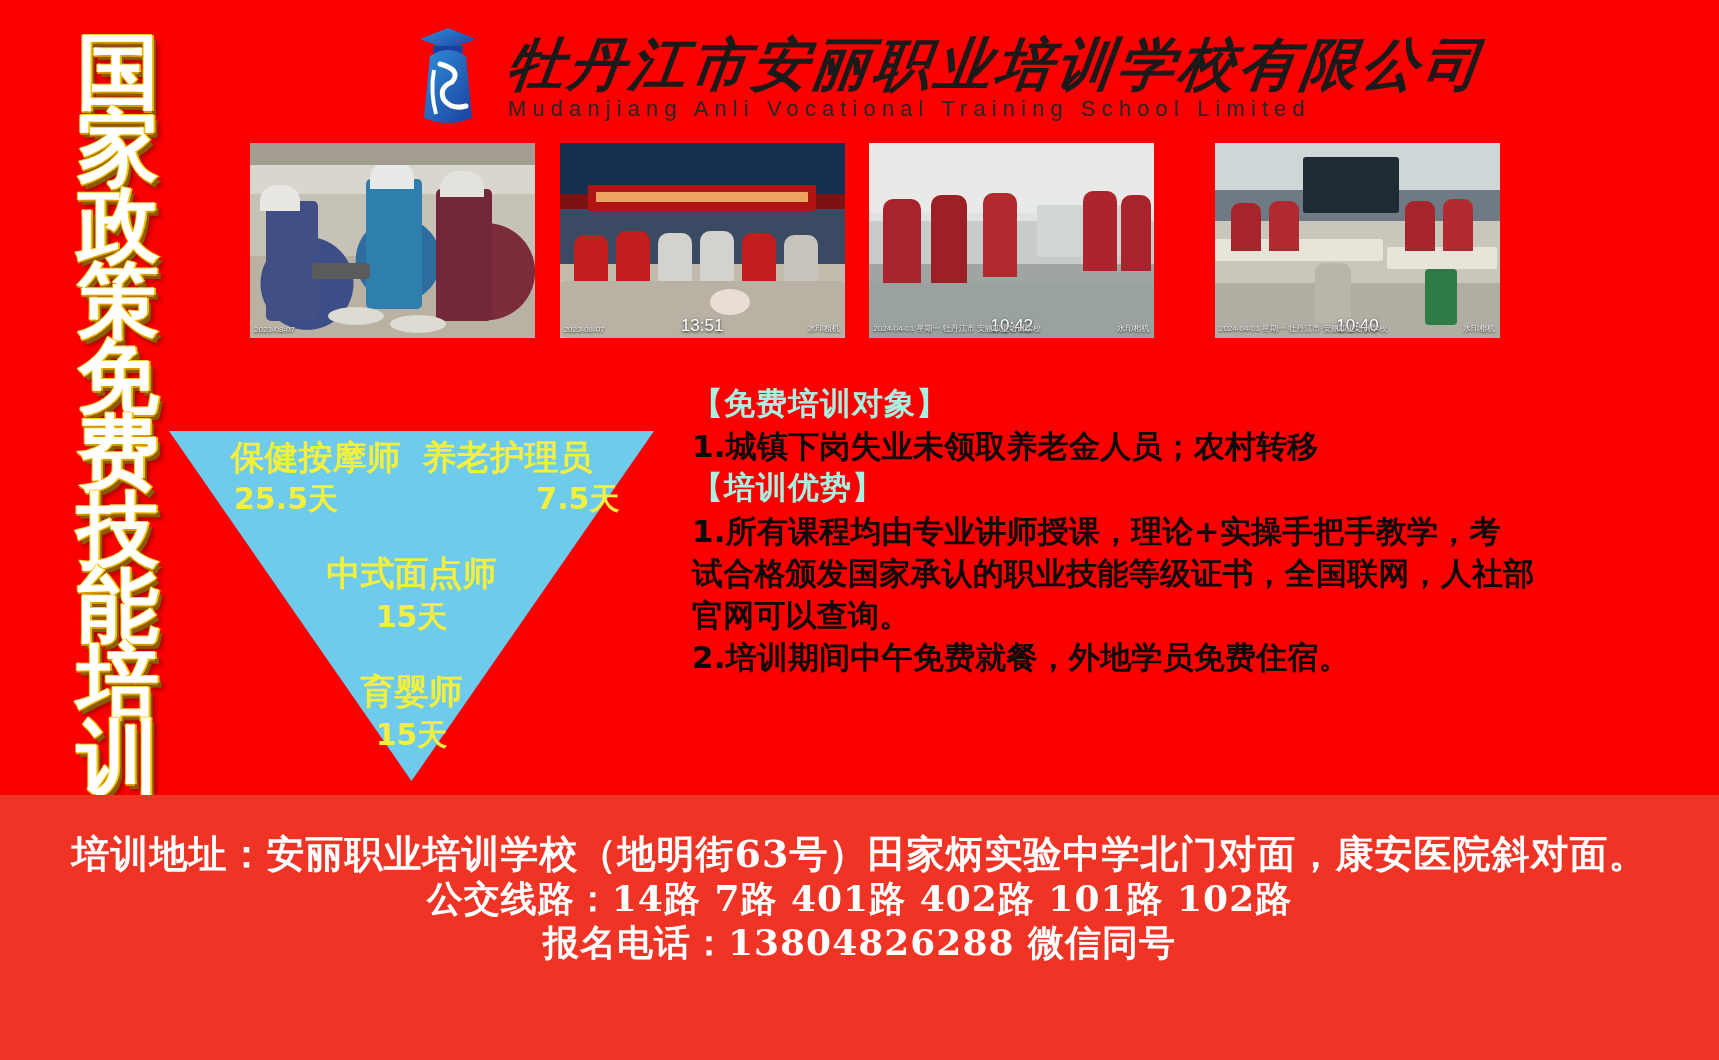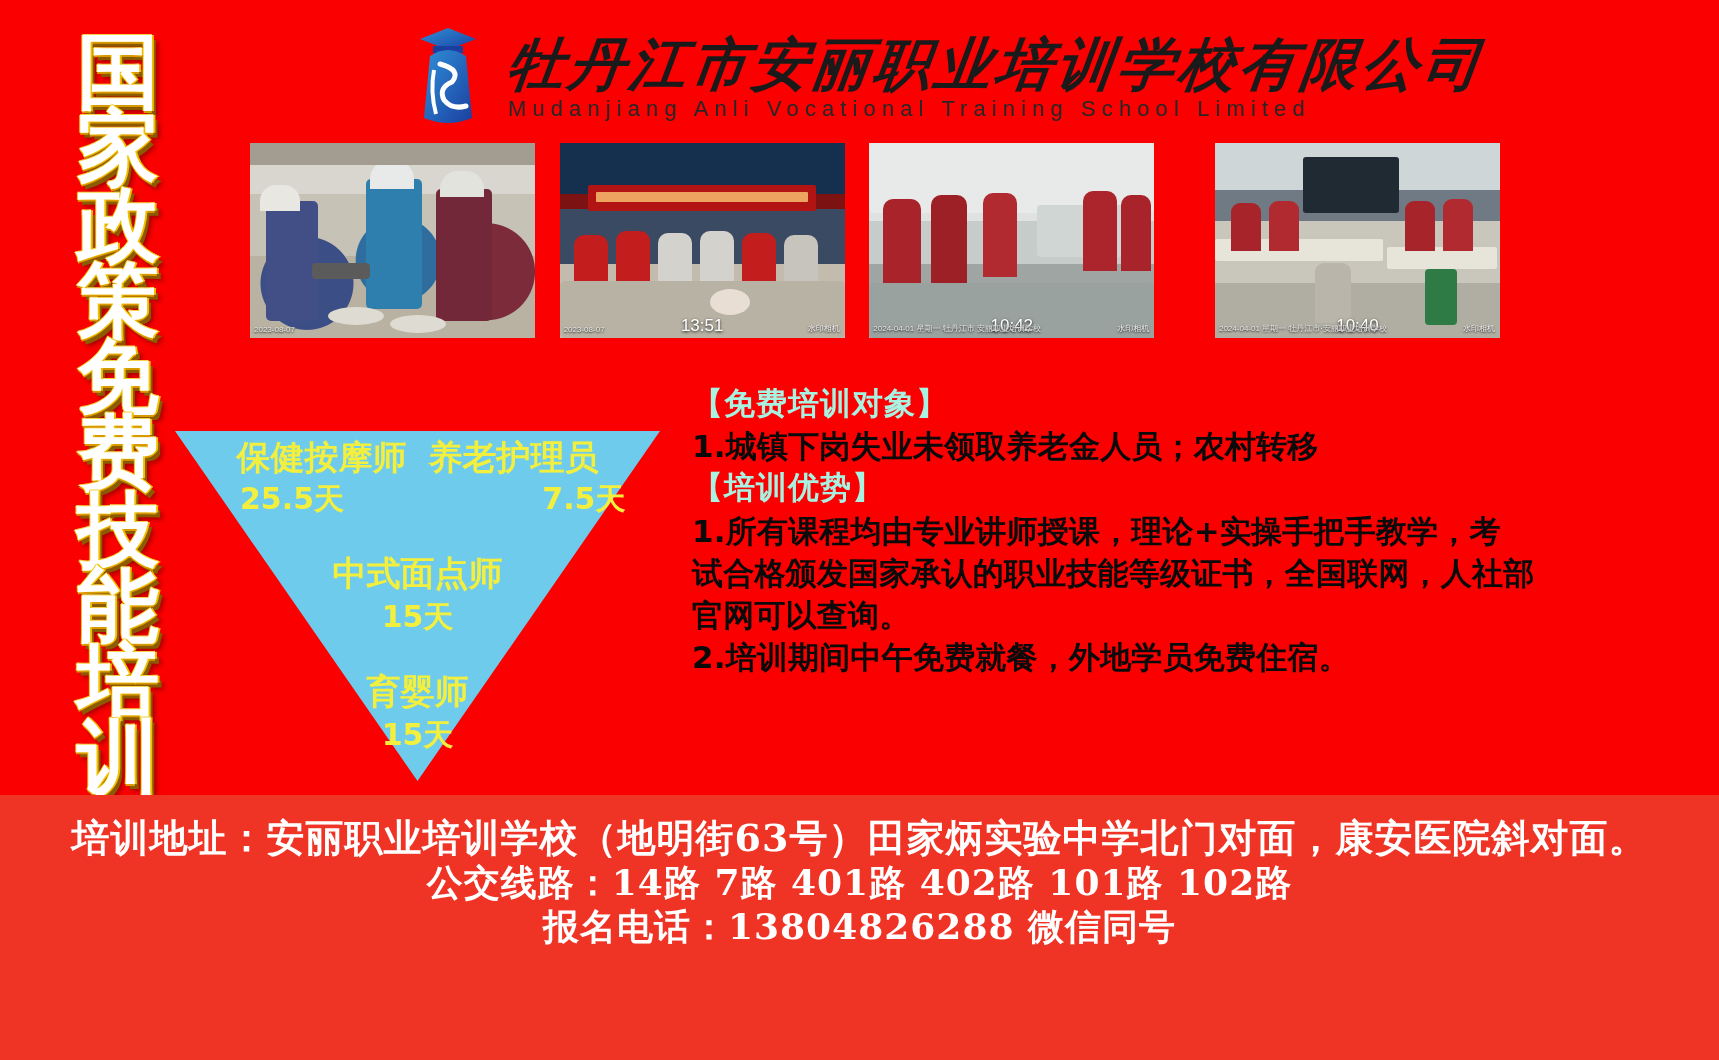--- a/index.html
+++ b/index.html
@@ -118,21 +118,21 @@
   .p3{background:
       linear-gradient(180deg,#dfe2e0 0 40%, #c5ccc9 40% 62%, #9ea5a3 62% 100%);}
   
   .p4{background:
       linear-gradient(180deg,#cfd6d8 0 24%, #6f7a84 24% 40%, #c9c6bb 40% 72%, #b0ada2 72% 100%); margin-left: 36px;}
   .pp{position:absolute;border-radius:5px;}
 
   
   .tri-wrap{
     position:absolute;
-    left:175px;top:431px;
+    left:169px;top:431px;
     width:485px;height:350px;
     z-index:4;
   }
   .tri{
     position:absolute;inset:0;
     background:#6ecbeb;
     clip-path:polygon(0 0,100% 0,50% 100%);
   }
   .tri-txt{
     position:absolute;inset:0;
@@ -184,21 +184,21 @@
     white-space:nowrap;
   }
 
   
   .footer{
     position:absolute;left:0;right:0;bottom:0;
     height:265px;
     background:#ef3325;
     z-index:7;
     display:flex;flex-direction:column;align-items:center;
-    padding-top:20px;
+    padding-top:36px;
     box-sizing:border-box;
   }
   .f-line{
     color:#ffffff;
     font-family:"DejaVu Serif","Liberation Serif",serif;
     font-weight:bold;
     white-space:nowrap;
     text-align:center;
   }
   .f1{font-size:38px;line-height:1.22;letter-spacing:1px;}

